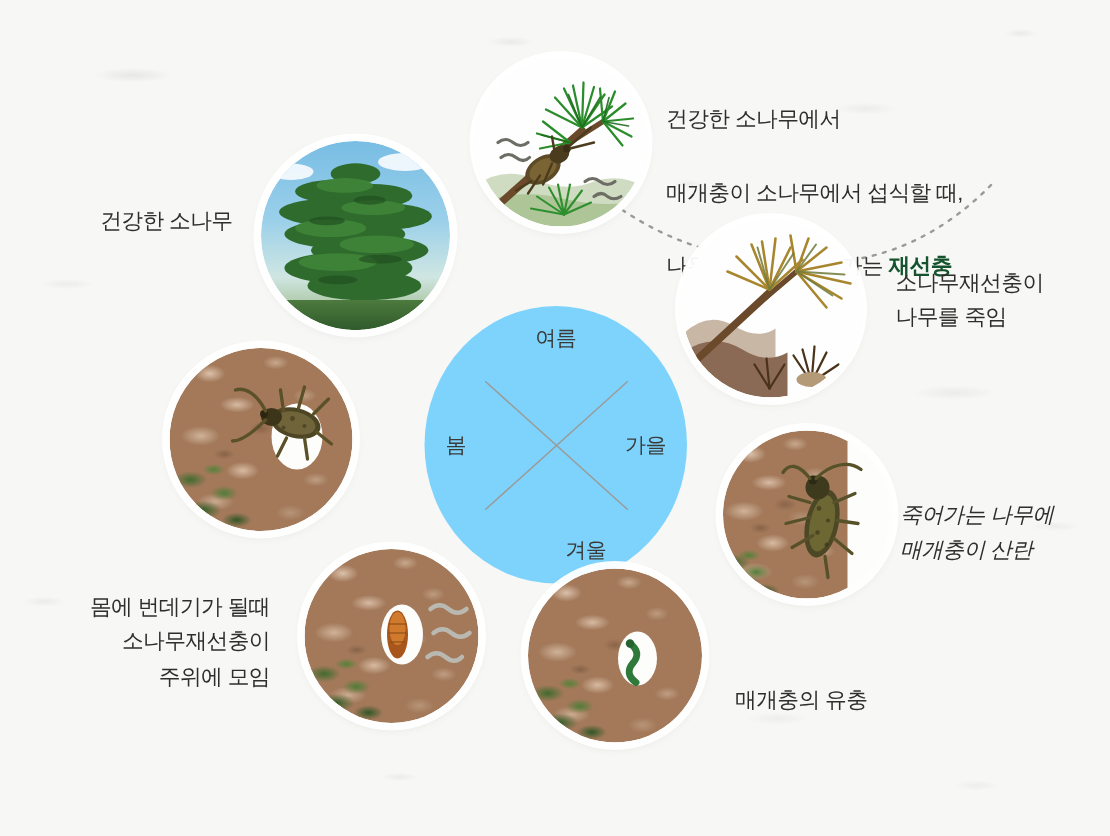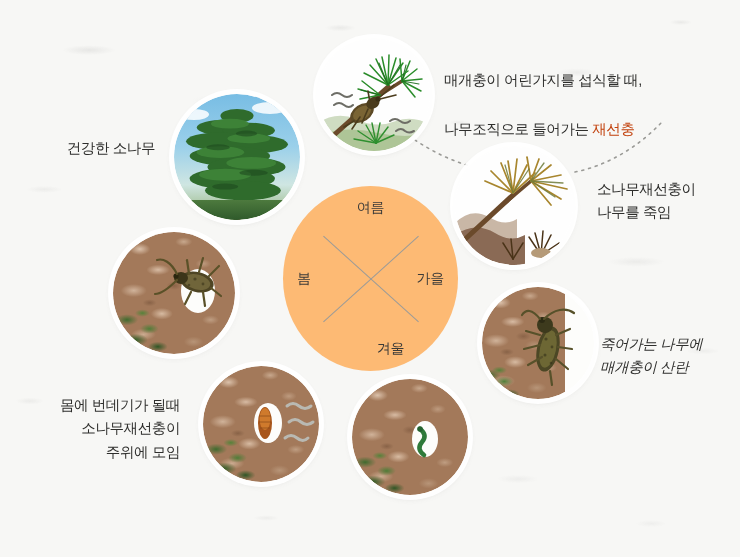--- a/index.html
+++ b/index.html
@@ -36,24 +36,24 @@
       radial-gradient(ellipse 18px 4px at 36% 93%, rgba(150,150,148,.20), transparent 70%),
       radial-gradient(ellipse 28px 5px at 55% 74%, rgba(150,150,148,.14), transparent 70%),
       radial-gradient(ellipse 14px 4px at 62% 22%, rgba(150,150,148,.18), transparent 70%),
       radial-gradient(ellipse 44px 8px at 30% 18%, rgba(150,150,148,.12), transparent 70%),
       radial-gradient(ellipse 22px 5px at 88% 94%, rgba(150,150,148,.16), transparent 70%);
   }
 
   
   .season-wheel{
     position:absolute;
-    left:283px;top:186px;
+    left:283px;top:204px;
     width:175px;height:185px;
     border-radius:50%;
-    background:#fdba74;
+    background:#7dd3fc;
   }
   .season-wheel .x-line{
     position:absolute;
     background:#9b9b98;
     height:1px;
     left:50%;top:50%;
     width:128px;
     transform-origin:center;
   }
   .season-wheel .x-line.a{transform:translate(-50%,-50%) rotate(42deg);}
@@ -149,21 +149,21 @@
   .label{
     position:absolute;
     font-size:14.5px;
     line-height:1.62;
     color:#2e2e2c;
     letter-spacing:-.4px;
     white-space:pre-line;
   }
   .label.r{text-align:right;}
   .label.l{text-align:left;}
-  .hl{color:#c2410c;font-weight:normal;}
+  .hl{color:#14532d;font-weight:bold;}
 
   
   .connector{position:absolute;pointer-events:none;}
 </style>
 </head>
 <body>
 
 <div id="stage">
   <div class="texture"></div>
 
@@ -285,21 +285,22 @@
         <g stroke="#6d6d66" stroke-width="2.1" fill="none" stroke-linecap="round">
           <path d="M14 56 q5 -4 10 0 q5 4 10 0"></path>
           <path d="M16 66 q5 -4 10 0 q5 4 9 0"></path>
           <path d="M72 82 q5 -4 10 0 q5 4 10 0"></path>
           <path d="M78 92 q5 -4 9 0 q4 3 9 0"></path>
         </g>
       </svg>
     </div>
   </div>
   <div class="label l" style="left:444px;top:44px;width:270px;line-height:1.68;">
-    <div>매개충이 어린가지를 섭식할 때,</div>
+    <div>건강한 소나무에서</div>
+    <div>매개충이 소나무에서 섭식할 때,</div>
     <div><span>나무조직으로 들어가는 </span><span class="hl">재선충</span></div>
   </div>
 
   <div class="photo-circle" style="left:455px;top:147px;width:118px;height:118px;">
     <div class="photo-inner" style="background:#fefefe;">
       <svg viewBox="0 0 118 118" style="position:absolute;inset:0;width:100%;height:100%;">
         <path d="M0 76 Q16 60 34 70 Q50 80 62 72 L62 118 L0 118 Z" fill="#c9b7a6"></path>
         <path d="M0 88 Q20 74 40 86 Q56 96 70 88 L70 118 L0 118 Z" fill="#8a6a55"></path>
         <path d="M6 96 L58 48" stroke="#6b4a2b" stroke-width="5" fill="none" stroke-linecap="round"></path>
         <path d="M50 56 L76 34" stroke="#6b4a2b" stroke-width="3.6" fill="none" stroke-linecap="round"></path>
@@ -381,20 +382,21 @@
     <div class="photo-inner">
       <div class="bark"></div>
       <div class="moss"></div>
       <div class="hole-white" style="left:52%;top:36%;width:26px;height:36px;"></div>
       <svg viewBox="0 0 116 116" style="position:absolute;inset:0;width:100%;height:100%;">
         <path d="M68 50 q8 6 2 13 q-6 7 2 13" stroke="#2f7a3a" stroke-width="4.6" fill="none" stroke-linecap="round"></path>
         <circle cx="68" cy="50" r="2.8" fill="#256230"></circle>
       </svg>
     </div>
   </div>
+  <div class="label l" style="left:490px;top:456px;width:160px;">매개충의 유충</div>
 
   <div class="photo-circle" style="left:203px;top:366px;width:116px;height:116px;">
     <div class="photo-inner">
       <div class="bark"></div>
       <div class="moss"></div>
       <div class="hole-white" style="left:44%;top:32%;width:28px;height:40px;"></div>
       <svg viewBox="0 0 116 116" style="position:absolute;inset:0;width:100%;height:100%;">
         <ellipse cx="62" cy="57" rx="7" ry="16" fill="#a8561c"></ellipse>
         <ellipse cx="62" cy="53" rx="5.4" ry="11" fill="#cf7a2c"></ellipse>
         <g stroke="#8a4a16" stroke-width=".9" opacity=".8">

